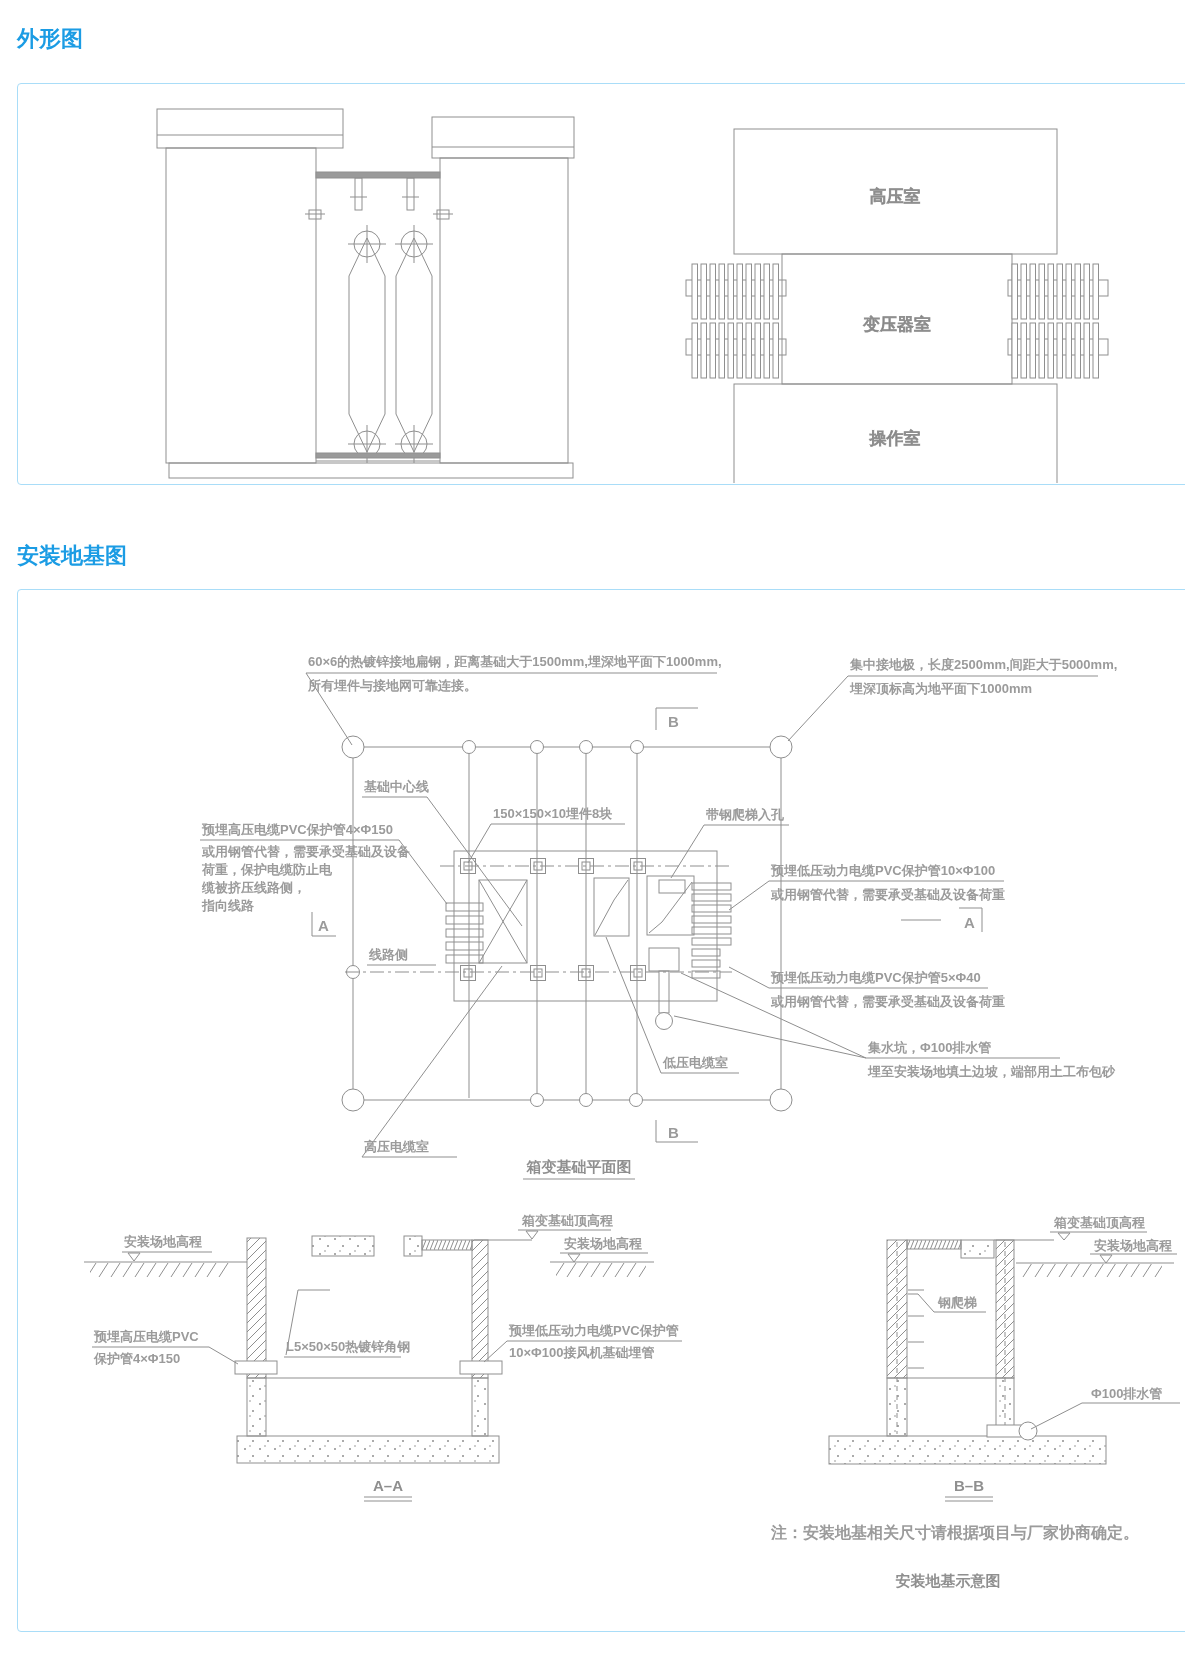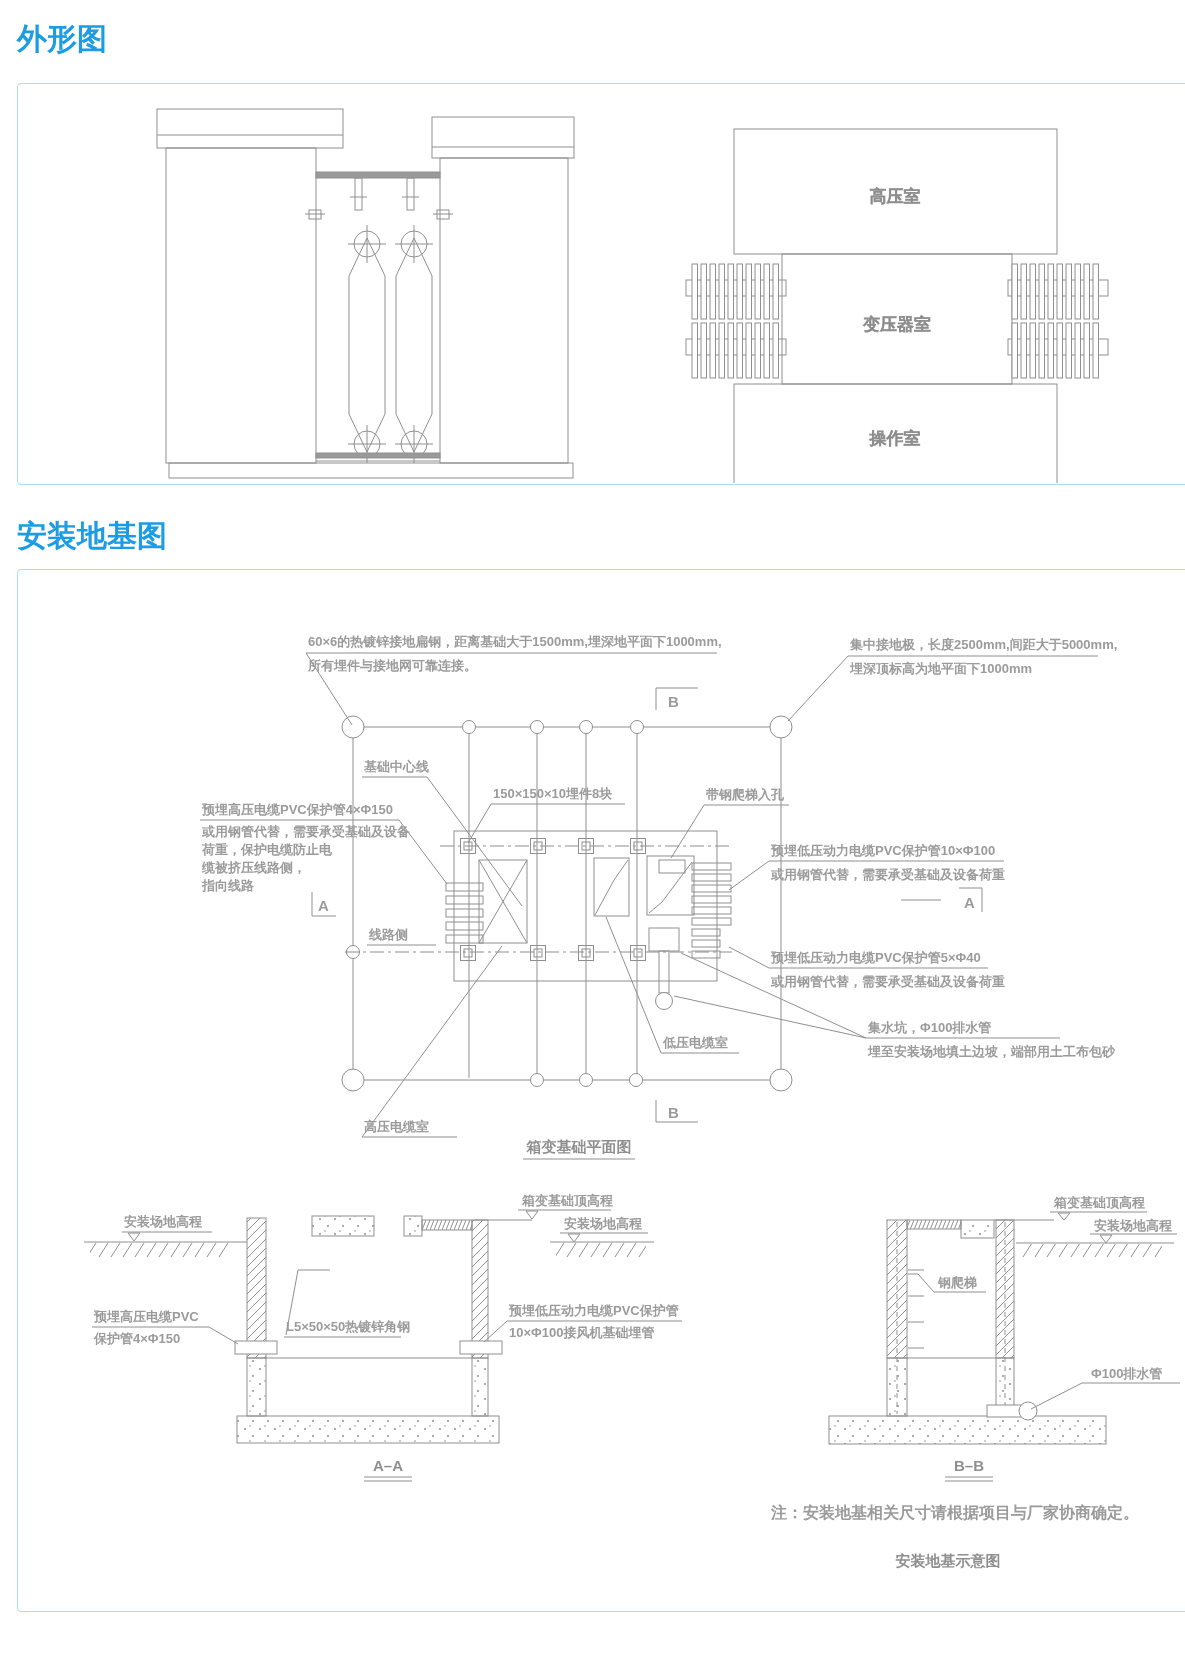--- a/index.html
+++ b/index.html
@@ -1,20 +1,20 @@
 <!DOCTYPE html>
 <html><head>
 <meta charset="utf-8">
 <style>
   html,body{margin:0;padding:0;background:#fff;}
   body{width:1185px;height:1656px;overflow:hidden;font-family:"Liberation Sans",sans-serif;}
   .wrap{padding:0 17px;}
-  h1.sec{color:#1b9ce4;font-size:30px;font-weight:700;margin:0;line-height:30px;}
+  h1.sec{color:#1b9ce4;font-size:22px;font-weight:700;margin:0;line-height:30px;}
   #t1{padding-top:24px;margin-bottom:29px;}
-  #t2{margin-top:36px;margin-bottom:18px;}
+  #t2{margin-top:56px;margin-bottom:18px;}
   .panel{border:1px solid #a9ddf8;border-radius:4px;background:#fff;padding-left:44px;}
   #box1{width:1148px;height:400px;}
   #box2{width:1148px;height:1041px;font-weight:bold;}
   svg{display:block;}
   svg text{font-family:"Liberation Sans",sans-serif;}
   .txt{fill:#9b9b9b;font-size:13px;}
   .room{fill:#6e6e6e;font-size:17px;}
   .cap{fill:#8f8f8f;font-size:15px;}
   .mk{fill:#9b9b9b;font-size:15px;}
   .note{fill:#9b9b9b;font-size:16px;}

